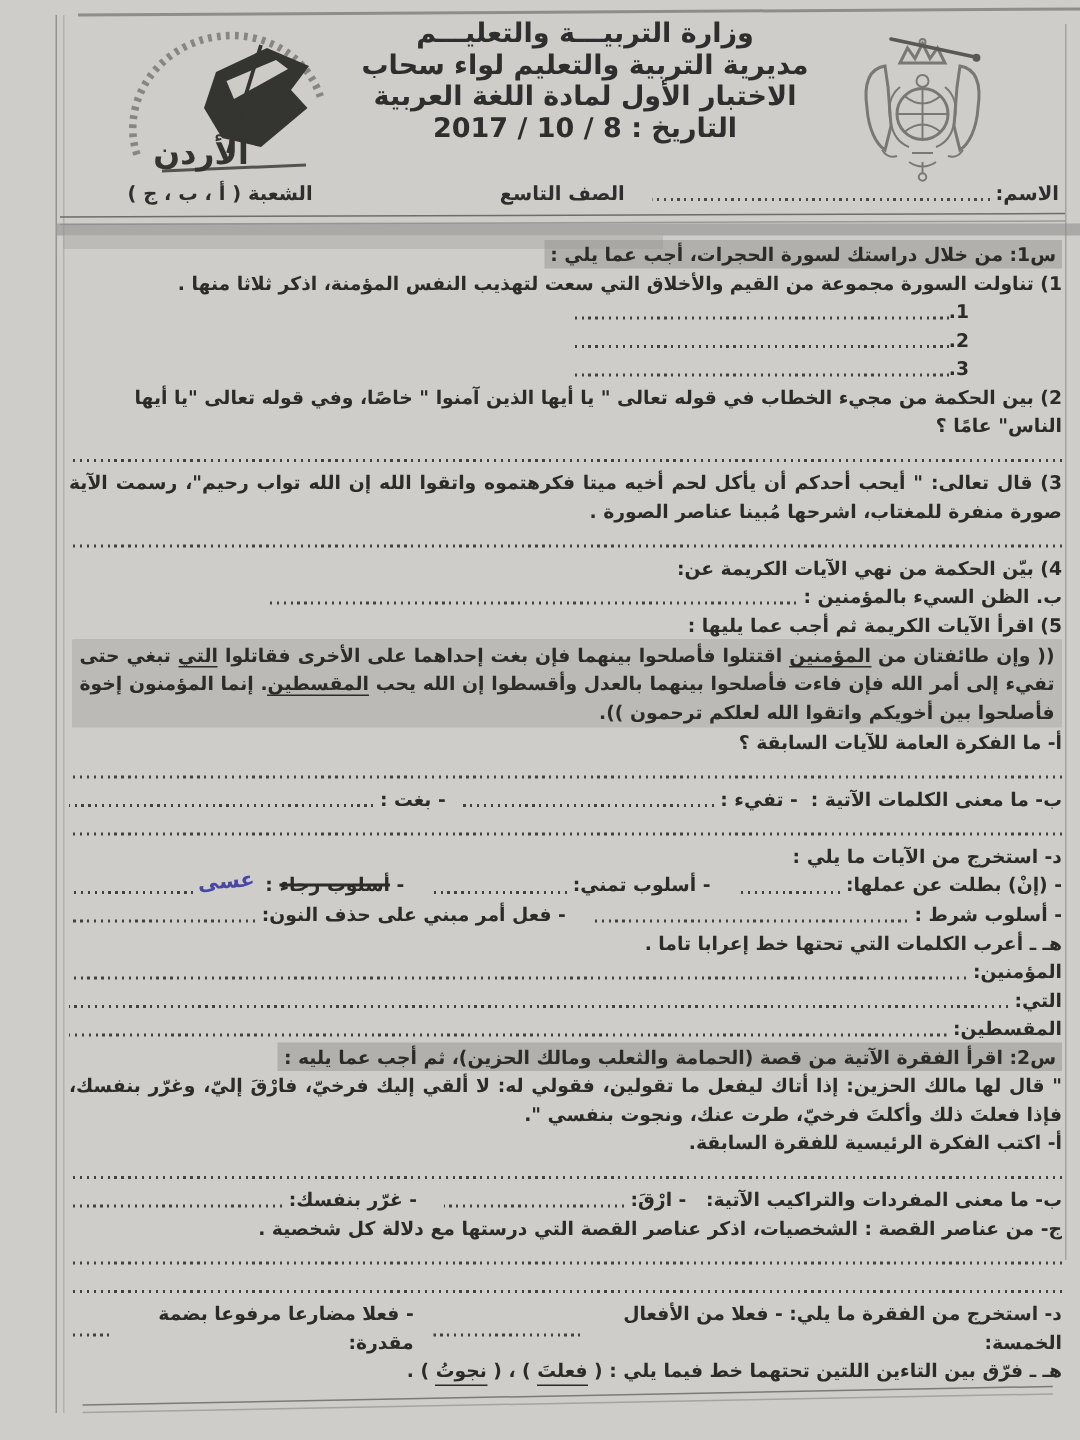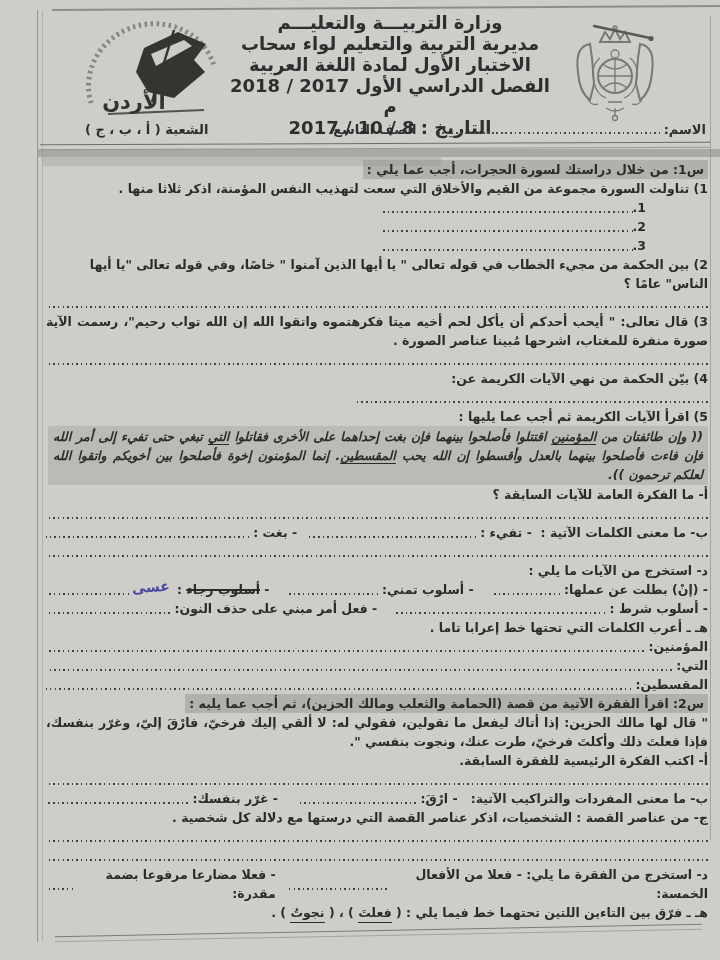--- a/index.html
+++ b/index.html
@@ -52,21 +52,21 @@
 
   
   .body-wrap{
     position:absolute;top:160px;left:46px;right:12px;bottom:28px;
     font-size:12.5px;font-weight:bold;color:#2b2b28;
   }
   .line{display:flex;flex-direction:row;align-items:baseline;min-height:19px;line-height:19px;white-space:nowrap;}
   .line.p{display:block;white-space:normal;text-align:justify;}
   .line.verse{
     background:rgba(158,156,152,.38);
-    padding:1px 5px;margin-left:2px;border-radius:1px;font-style:italic;
+    padding:1px 5px;margin-left:2px;border-radius:1px;
   }
   .line.hl .t{background:rgba(150,148,144,.5);padding:0 4px;}
   .t{white-space:pre-wrap;}
   .u{border-bottom:1.6px solid #2b2b28;}
   .s{text-decoration:line-through;text-decoration-thickness:1.5px;}
   .h{color:#4946a5;font-size:14px;font-weight:bold;display:inline-block;
      transform:rotate(-4deg) translateY(-2px);padding:0 3px;}
   .d{display:inline-block;height:2px;align-self:center;margin-top:9px;
      background:repeating-linear-gradient(to left,#43413d 0 1.5px,transparent 1.5px 4.6px);}
   .sp{display:inline-block;}
@@ -92,21 +92,20 @@
       <line x1="118" y1="20" x2="96" y2="92" stroke="#343430" stroke-width="2.5"></line>
       <line x1="52" y1="104" x2="148" y2="100" stroke="#55534f" stroke-width="2"></line>
       <text x="78" y="99" font-size="21" font-weight="bold" fill="#343430" text-anchor="middle" font-family="DejaVu Sans, sans-serif" id="stamp-text">الأردن</text>
     </svg>
   </div>
 
   <div class="title-block">
     <div>وزارة التربيـــة والتعليـــم</div>
     <div>مديرية التربية والتعليم لواء سحاب</div>
     <div>الاختبار الأول  لمادة اللغة العربية</div>
-    <div>الفصل الدراسي الأول  2017 / 2018 م</div>
     <div class="title-date">التاريخ :  8 / 10 / 2017</div>
   </div>
 
   <div class="emblem">
     <svg width="135" height="100" viewBox="0 0 135 100">
       <path class="sk" d="M52,18 L57,8 L62,15 L67,5 L72,15 L77,8 L82,18 Z"></path>
       <circle class="sk2" cx="67" cy="4" r="2"></circle>
       <path class="sk" d="M42,20 C30,22 28,34 30,48 C31,62 36,72 42,76 L46,60 L44,34 Z"></path>
       <path class="sk" d="M92,20 C104,22 106,34 104,48 C103,62 98,72 92,76 L88,60 L90,34 Z"></path>
       <path class="sk2" d="M40,76 q4,6 10,4 M94,76 q-4,6 -10,4"></path>
@@ -168,20 +167,21 @@
         <span class="d" style="flex: 1 1 30px;"></span>
       </div>
       <div class="line p"><span class="t">3) قال تعالى: " أيحب أحدكم أن يأكل لحم أخيه ميتا فكرهتموه واتقوا الله إن الله تواب رحيم"، رسمت الآية صورة منفرة للمغتاب، اشرحها مُبينا عناصر الصورة .</span></div>
       <div class="line">
         <span class="d" style="flex: 1 1 30px;"></span>
       </div>
       <div class="line">
         <span class="t">4) بيّن الحكمة من نهي الآيات الكريمة عن:</span>
       </div>
       <div class="line">
+        <span class="t">ب. الظن السيء بالمؤمنين : </span>
         <span class="d" style="width: 352px;"></span>
       </div>
       <div class="line">
         <span class="t">5) اقرأ الآيات الكريمة ثم أجب عما يليها :</span>
       </div>
       <div class="line p verse"><span class="t">(( وإن طائفتان من </span><span class="u">المؤمنين</span><span class="t"> اقتتلوا فأصلحوا بينهما فإن بغت إحداهما على الأخرى فقاتلوا </span><span class="u">التي</span><span class="t"> تبغي حتى تفيء إلى أمر الله فإن فاءت فأصلحوا بينهما بالعدل وأقسطوا إن الله يحب </span><span class="u">المقسطين</span><span class="t">. إنما المؤمنون إخوة فأصلحوا بين أخويكم واتقوا الله لعلكم ترحمون )).</span></div>
       <div class="line">
         <span class="t">أ- ما الفكرة العامة للآيات السابقة ؟</span>
       </div>
       <div class="line">

